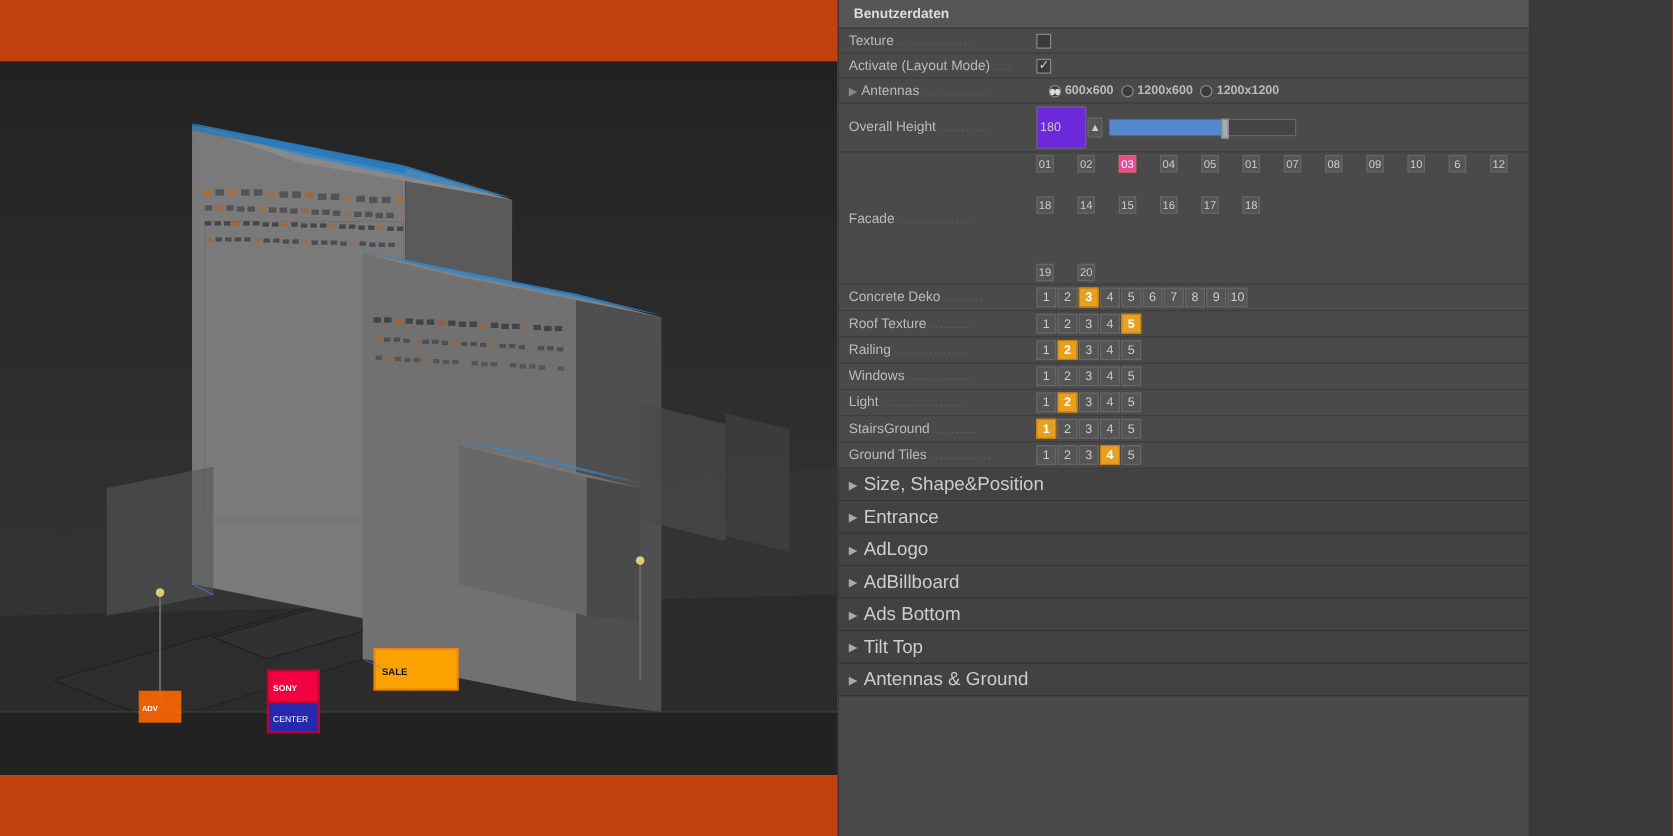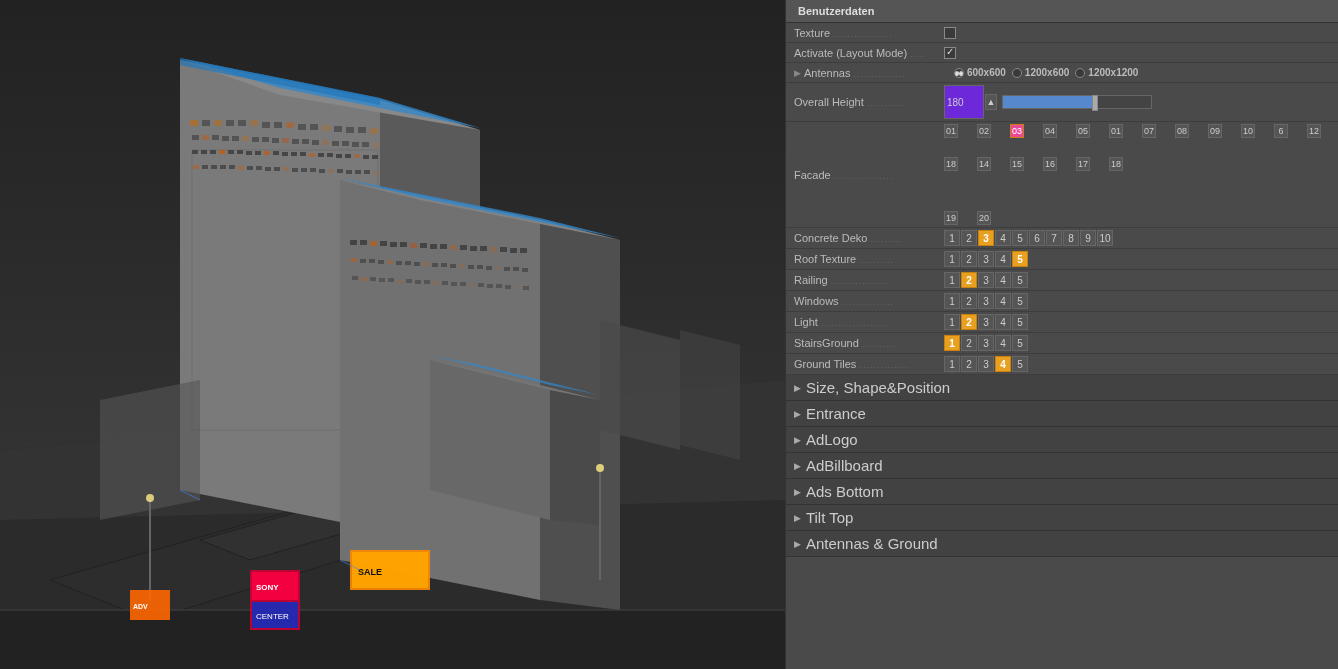--- a/index.html
+++ b/index.html
@@ -9,21 +9,21 @@
       background: #3a3a3a;
       font-family: Arial, sans-serif;
       font-size: 11px;
       color: #cccccc;
       overflow: hidden;
       display: flex;
     }
 
     
     .viewport {
-      width: 785px;
+      width: 670px;
       height: 669px;
       background: #c2410c;
       position: relative;
       overflow: hidden;
       flex-shrink: 0;
     }
 
     
     .building-scene {
       position: absolute;

